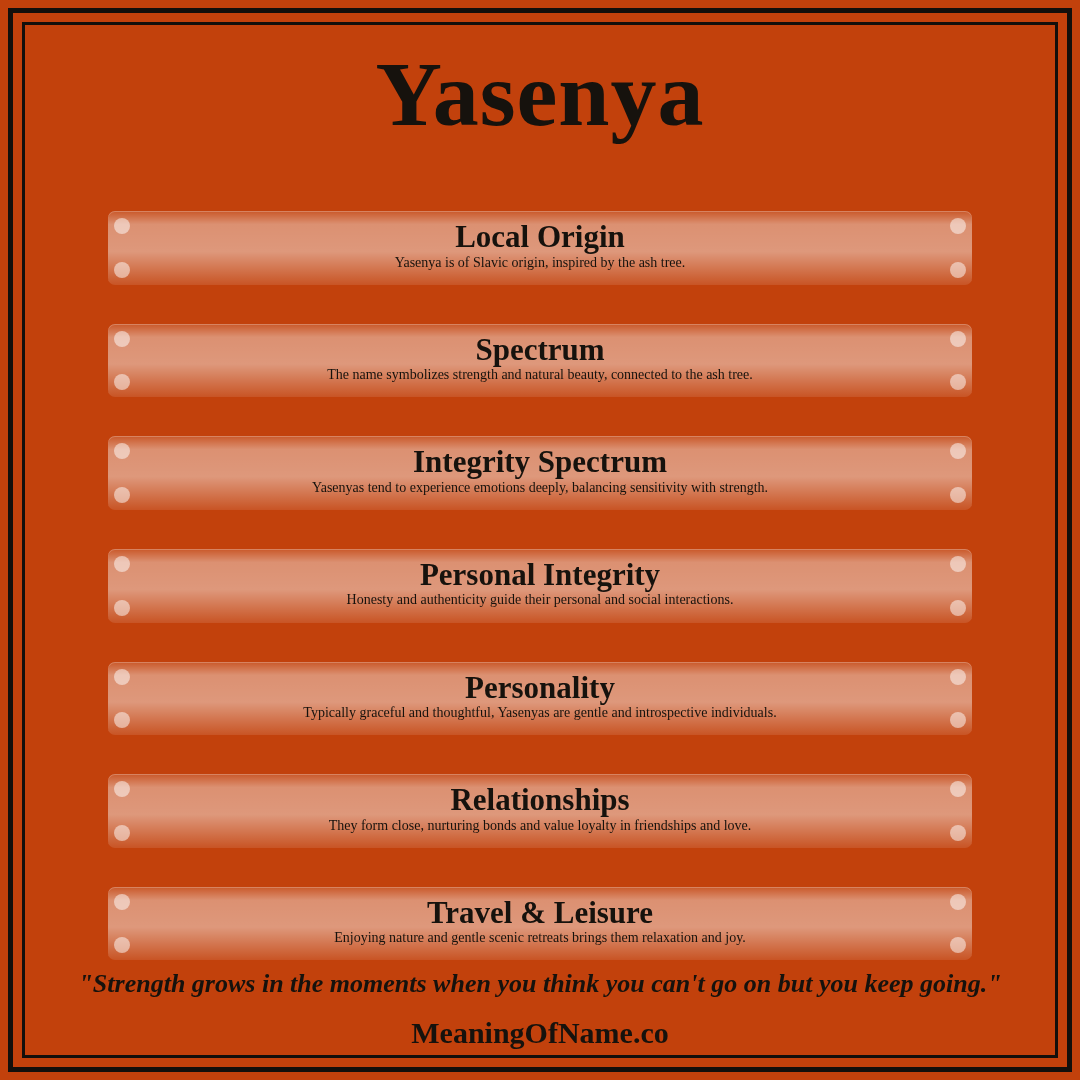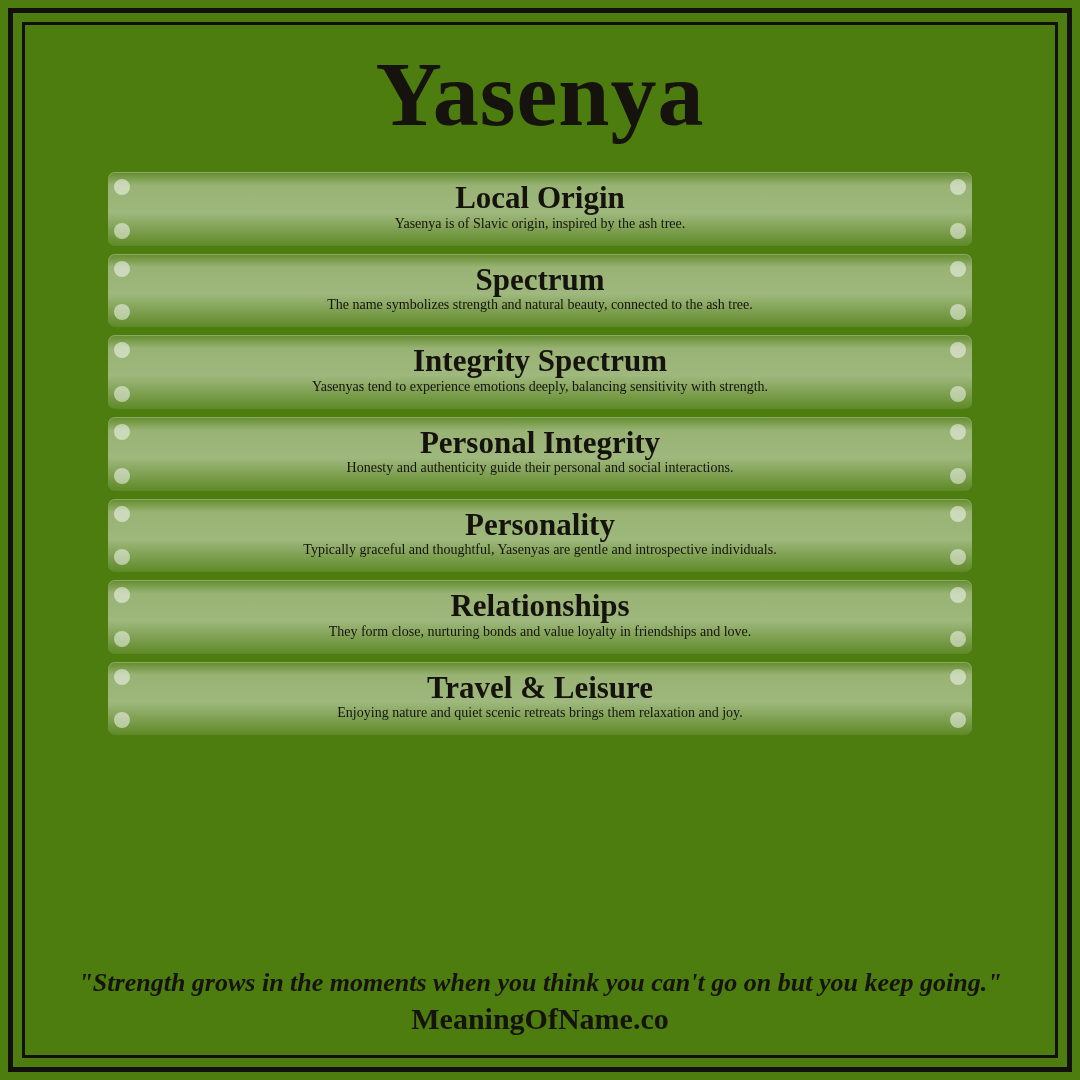--- a/index.html
+++ b/index.html
@@ -10,21 +10,21 @@
     width: 1080px;
     height: 1080px;
     background: #e8b83f;
     font-family: "Liberation Serif", serif;
     overflow: hidden;
   }
   .page {
     position: relative;
     width: 1080px;
     height: 1080px;
-    background: #4d7c0f;
+    background: #c2410c;
     box-sizing: border-box;
   }
   
   .frame-outer {
     position: absolute;
     left: 8px;
     top: 8px;
     right: 8px;
     bottom: 8px;
     border: 5px solid #120f0c;
@@ -70,20 +70,21 @@
     margin-bottom: 8px;
     padding: 10px 26px 14px 26px;
     border-radius: 7px;
     background: linear-gradient(to bottom,
         rgba(255,255,255,0.12) 0%,
         rgba(255,255,255,0.42) 18%,
         rgba(255,255,255,0.46) 55%,
         rgba(255,255,255,0.10) 100%);
     box-sizing: border-box;
     box-shadow: 0 1px 0 rgba(255,255,255,0.25) inset;
+    margin-top: 39px;
   }
   .card::before,
   .card::after {
     content: "";
     position: absolute;
     width: 16px;
     height: 16px;
     border-radius: 50%;
     background: rgba(255,255,255,0.5);
   }
@@ -124,21 +125,21 @@
     font-weight: bold;
     color: #16120d;
     white-space: nowrap;
     line-height: 1.2;
   }
   .brand {
     text-align: center;
     font-size: 30px;
     font-weight: bold;
     color: #16120d;
-    margin-top: 4px;
+    margin-top: 16px;
   }
 </style>
 </head>
 <body>
 
 <div class="page">
   <div class="frame-outer"></div>
   <div class="frame-inner"></div>
 
   <div class="content">
@@ -186,21 +187,21 @@
         <span class="knob left"></span>
         <span class="knob right"></span>
         <div class="card-title">Relationships</div>
         <div class="card-desc">They form close, nurturing bonds and value loyalty in friendships and love.</div>
       </div>
 
       <div class="card">
         <span class="knob left"></span>
         <span class="knob right"></span>
         <div class="card-title">Travel &amp; Leisure</div>
-        <div class="card-desc">Enjoying nature and quiet scenic retreats brings them relaxation and joy.</div>
+        <div class="card-desc">Enjoying nature and gentle scenic retreats brings them relaxation and joy.</div>
       </div>
 
     </div>
 
     <div class="footer">
       <div class="quote">"Strength grows in the moments when you think you can't go on but you keep going."</div>
       <div class="brand">MeaningOfName.co</div>
     </div>
 
   </div>

